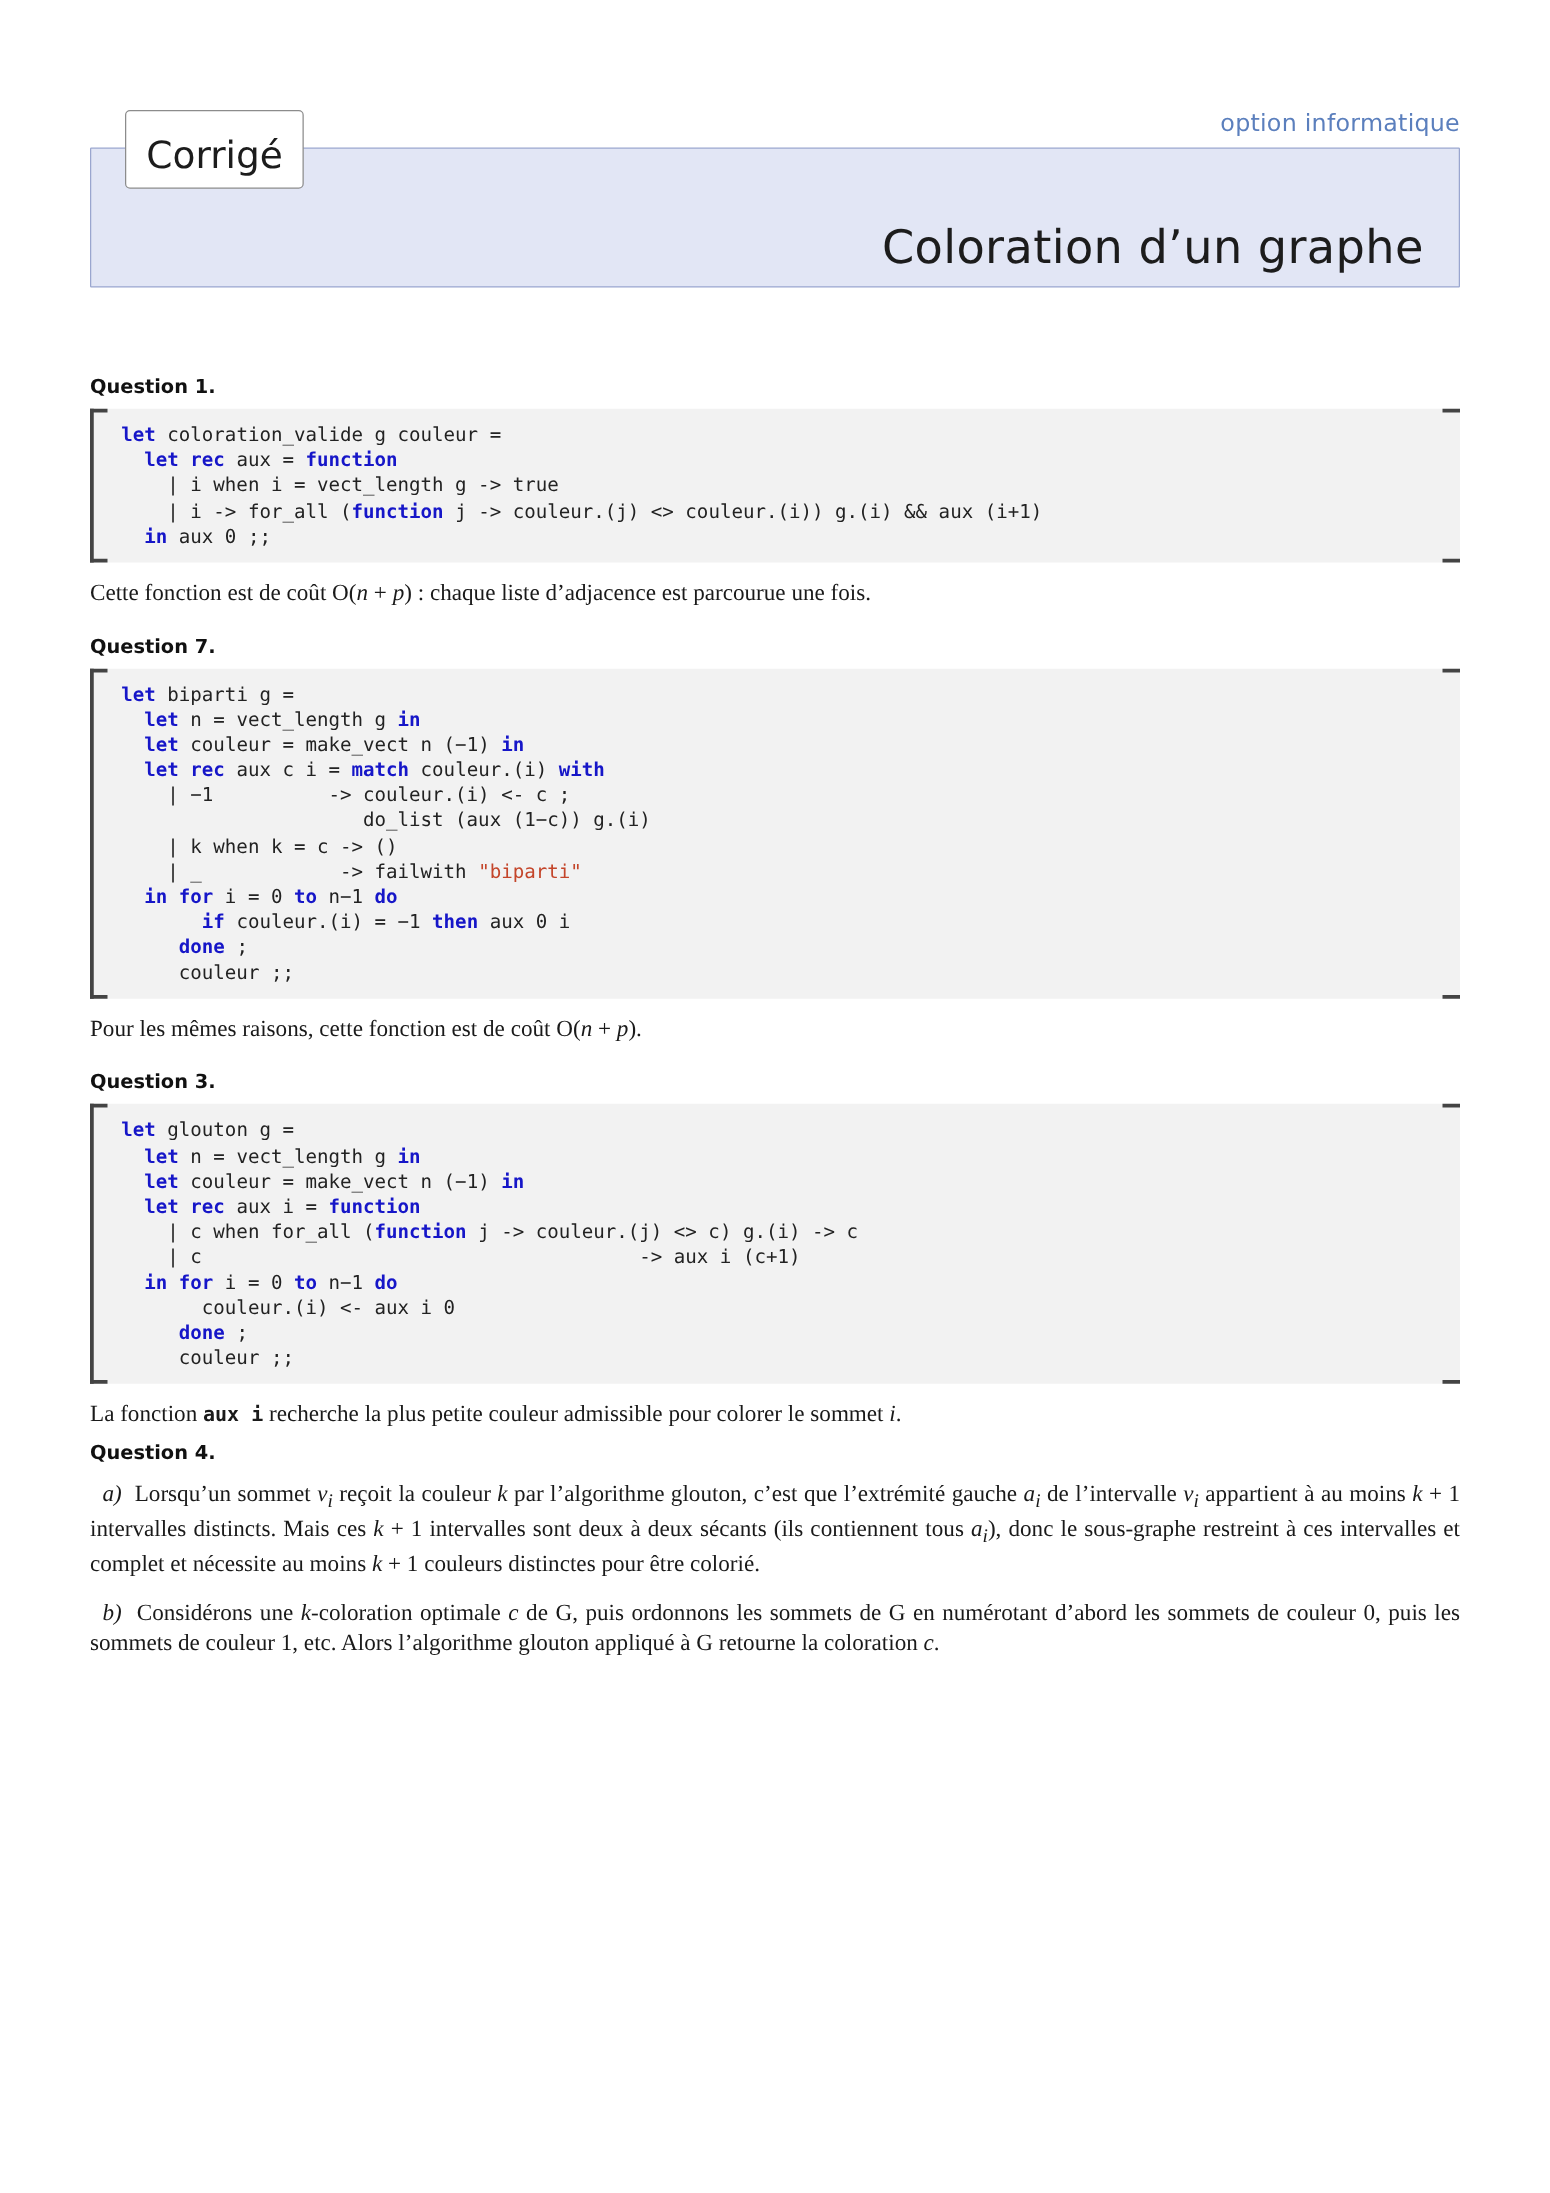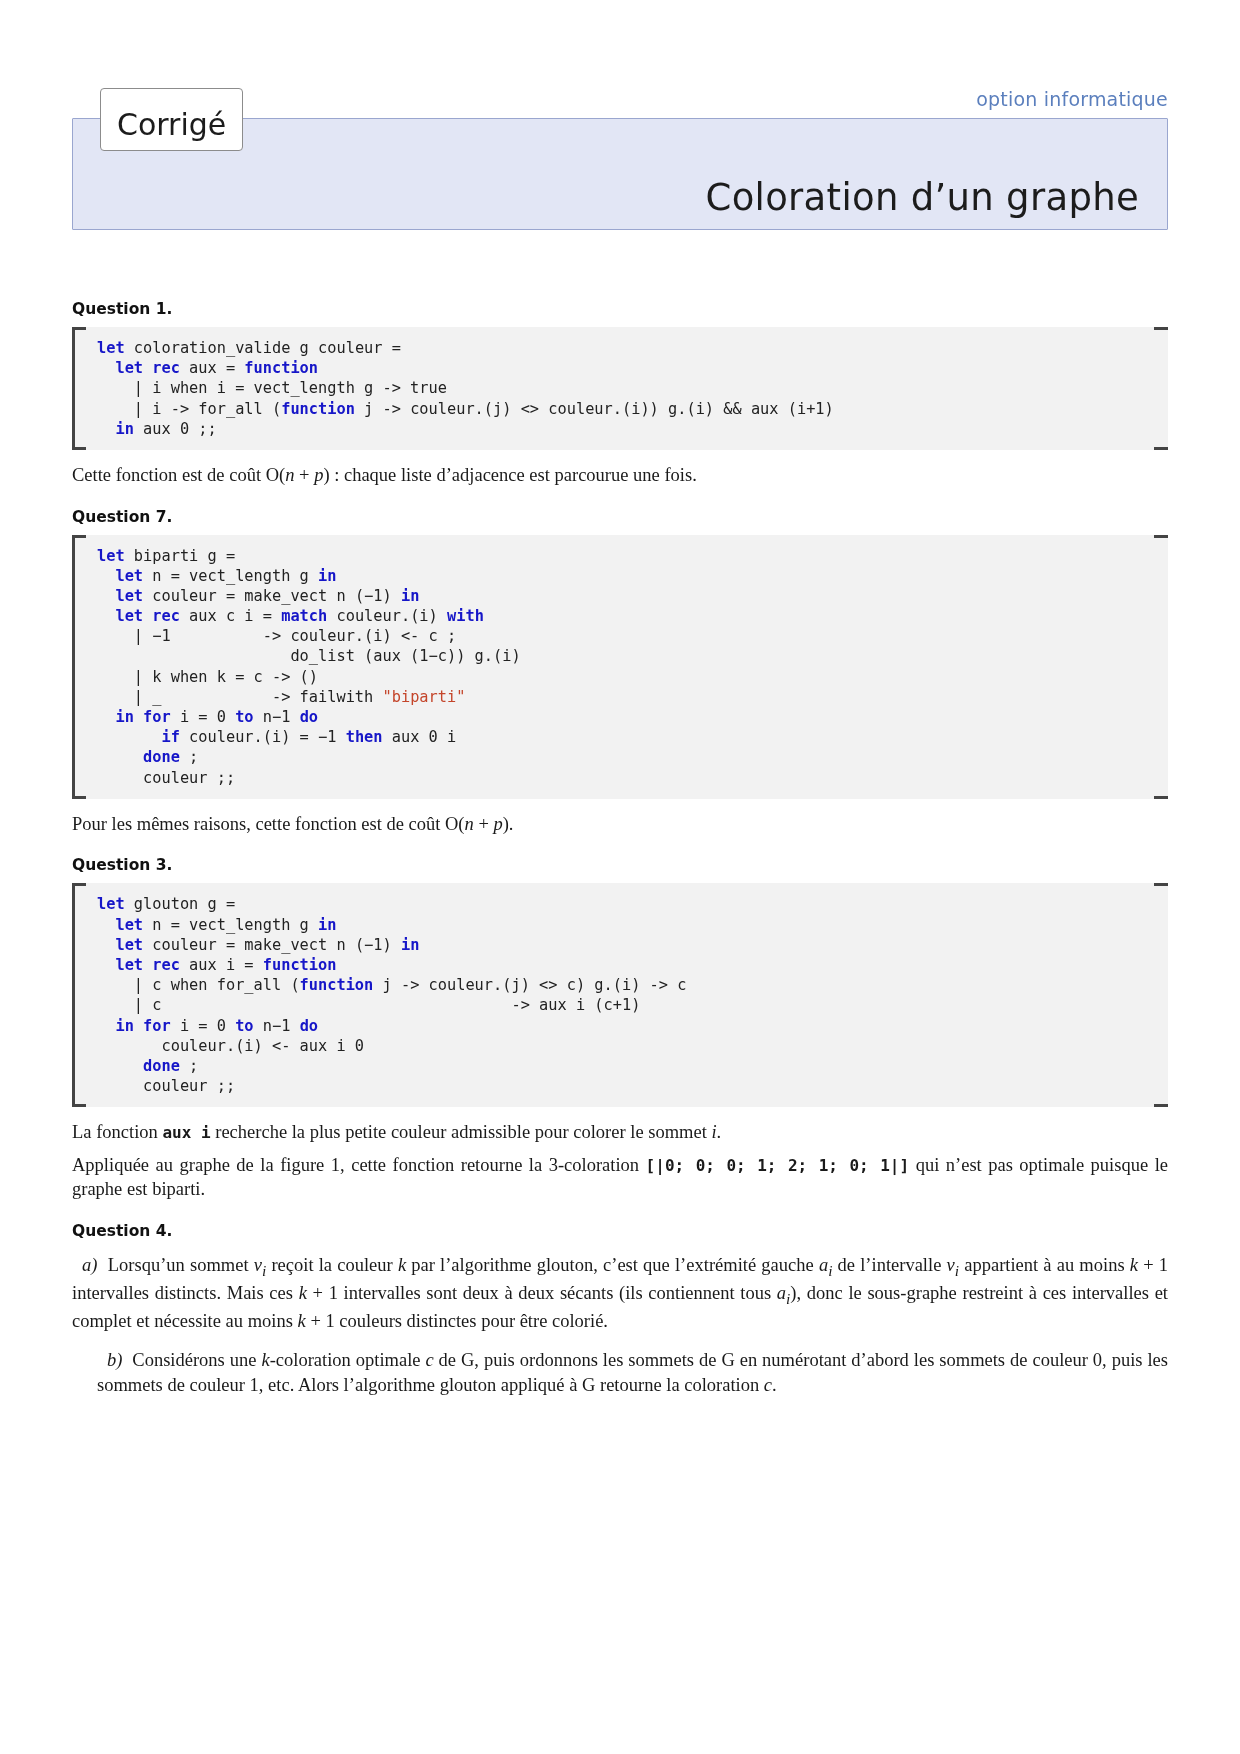--- a/index.html
+++ b/index.html
@@ -172,25 +172,24 @@
   <span class="kw">let</span> couleur = make_vect n (−1) <span class="kw">in</span>
   <span class="kw">let rec</span> aux i = <span class="kw">function</span>
     | c when for_all (<span class="kw">function</span> j -&gt; couleur.(j) &lt;&gt; c) g.(i) -&gt; c
     | c                                      -&gt; aux i (c+1)
   <span class="kw">in for</span> i = 0 <span class="kw">to</span> n−1 <span class="kw">do</span>
        couleur.(i) &lt;- aux i 0
      <span class="kw">done</span> ;
      couleur ;;</div>
 
     <div class="para tight">La fonction <span class="bold-mono">aux i</span> recherche la plus petite couleur admissible pour colorer le sommet <i class="v">i</i>.</div>
-    <div class="para" style="margin-top:0;">Appliquée au graphe de la figure 1, cette fonction retourne la 3-coloration <span class="bold-mono">[|0; 0; 0; 1; 2; 1; 0; 1|]</span> qui n’est pas optimale puisque le graphe est biparti.</div>
 
     <div class="qheading">Question 4.</div>
     <div class="para" style="text-indent:10px;">
       <i class="v">a)</i>&nbsp; Lorsqu’un sommet <i class="v">v<sub>i</sub></i> reçoit la couleur <i class="v">k</i> par l’algorithme glouton, c’est que l’extrémité gauche <i class="v">a<sub>i</sub></i> de l’intervalle <i class="v">v<sub>i</sub></i> appartient à au moins <i class="v">k</i> + 1 intervalles distincts. Mais ces <i class="v">k</i> + 1 intervalles sont deux à deux sécants (ils contiennent tous <i class="v">a<sub>i</sub></i>), donc le sous-graphe restreint à ces intervalles et complet et nécessite au moins <i class="v">k</i> + 1 couleurs distinctes pour être colorié.
     </div>
-    <div class="para" style="text-indent:10px; margin-top:-6px;margin-left:25px;">
+    <div class="para" style="text-indent:10px; margin-top:-6px;">
       <i class="v">b)</i>&nbsp; Considérons une <i class="v">k</i>-coloration optimale <i class="v">c</i> de G, puis ordonnons les sommets de G en numérotant d’abord les sommets de couleur 0, puis les sommets de couleur 1, etc. Alors l’algorithme glouton appliqué à G retourne la coloration <i class="v">c</i>.
     </div>
 
   </div>
 
 </div>
 
 </body></html>

